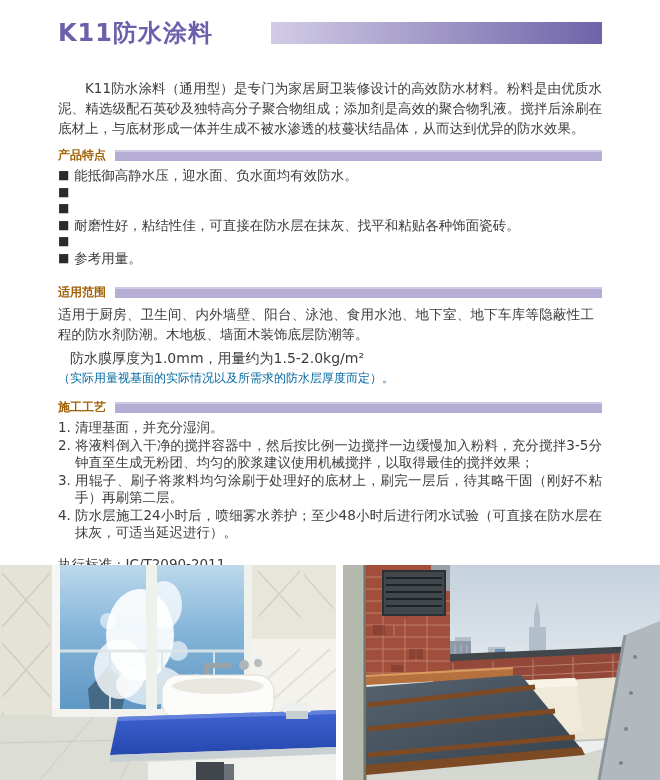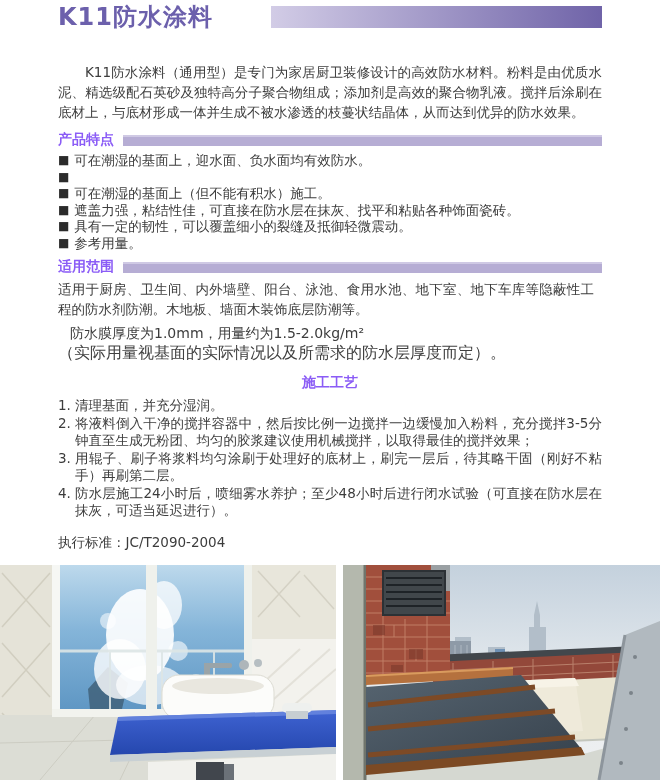--- a/index.html
+++ b/index.html
@@ -7,61 +7,61 @@
     position:relative;
     width:660px;height:780px;
     background:#ffffff;
     font-family:"DejaVu Sans","Liberation Sans",sans-serif;
     color:#3c3c3c;
     overflow:hidden;
   }
   .content{padding:0 58px 0 58px;}
 
   
-  .title-row{display:flex;align-items:center;padding-top:4px;gap:48px;}
+  .title-row{display:flex;align-items:center;padding-top:20px;gap:48px;}
   .doc-title{
     color:#6c60ac;font-size:24px;font-weight:bold;
     letter-spacing:1px;line-height:26px;white-space:nowrap;
   }
   .title-bar{
     flex:1;height:22px;margin-left:10px;
     background:linear-gradient(to right,#d2cce6,#6f63a8);
   }
 
   
   .intro{
     margin:32px 0 0 0;
     font-size:13.5px;line-height:20px;
     text-indent:2em;text-align:justify;
   }
 
   
   .sec-head{display:flex;align-items:center;}
-  .sec-label{font-size:14px;font-weight:600;color:#8b5cf6;white-space:nowrap;}
+  .sec-label{font-size:12px;font-weight:600;color:#a16207;white-space:nowrap;}
   .sec-bar{
     flex:1;height:9px;margin-left:9px;
     background:#b6add4;
     border-top:2px solid #cfc9e4;
   }
   .mt-feat{margin-top:9px;}
-  .mt-scope{margin-top:7px;}
+  .mt-scope{margin-top:18px;}
   .mt-dose{margin-top:13px;}
-  .mt-proc{margin-top:13px;flex-direction:column;}
+  .mt-proc{margin-top:13px;}
 
   
   .feat-list{margin:3px 0 0 0;padding:0;list-style:none;}
   .feat-item{display:flex;font-size:13.5px;line-height:16.5px;}
   .feat-marker{margin-right:5px;color:#2b2b2b;font-size:12px;line-height:16.5px;}
 
   
   .scope-text{margin:3px 8px 0 0;font-size:13.5px;line-height:20px;text-align:justify;}
 
   
   .dose-line{margin:5px 0 0 12px;font-size:14px;line-height:18px;}
-  .dose-note{margin:3px 0 0 0;font-size:16px;line-height:16px;color:#404040;}
+  .dose-note{margin:3px 0 0 0;font-size:12px;line-height:16px;color:#0369a1;}
 
   
   .steps{margin:3px 0 0 0;}
   .step{display:flex;font-size:13.5px;line-height:17.5px;}
   .step-num{flex:0 0 17px;}
   .step-text{flex:1;text-align:justify;}
 
   
   .standard{margin:13px 0 0 0;font-size:13.5px;line-height:18px;}
 
@@ -89,36 +89,34 @@
 
     <p class="intro">K11防水涂料（通用型）是专门为家居厨卫装修设计的高效防水材料。粉料是由优质水泥、精选级配石英砂及独特高分子聚合物组成；添加剂是高效的聚合物乳液。搅拌后涂刷在底材上，与底材形成一体并生成不被水渗透的枝蔓状结晶体，从而达到优异的防水效果。</p>
 
     <div class="sec-head mt-feat">
       <span class="sec-label">产品特点</span>
       <span class="sec-bar"></span>
     </div>
     <ul class="feat-list">
       <li class="feat-item">
           <span class="feat-marker">■</span>
-          <span>可在潮湿的基面上，迎水面、负水面均有效防水。</span>
-        </li>
-      <li class="feat-item">
-          <span class="feat-marker">■</span>
-        </li>
-      <li class="feat-item">
-          <span class="feat-marker">■</span>
-          <span>可在潮湿的基面上（但不能有积水）施工。</span>
-        </li>
-      <li class="feat-item">
-          <span class="feat-marker">■</span>
-          <span>遮盖力强，粘结性佳，可直接在防水层在抹灰、找平和粘贴各种饰面瓷砖。</span>
-        </li>
-      <li class="feat-item">
-          <span class="feat-marker">■</span>
-          <span>具有一定的韧性，可以覆盖细小的裂缝及抵御轻微震动。</span>
+          <span>能抵御高静水压，迎水面、负水面均有效防水。</span>
+        </li>
+      <li class="feat-item">
+          <span class="feat-marker">■</span>
+        </li>
+      <li class="feat-item">
+          <span class="feat-marker">■</span>
+        </li>
+      <li class="feat-item">
+          <span class="feat-marker">■</span>
+          <span>耐磨性好，粘结性佳，可直接在防水层在抹灰、找平和粘贴各种饰面瓷砖。</span>
+        </li>
+      <li class="feat-item">
+          <span class="feat-marker">■</span>
         </li>
       <li class="feat-item">
           <span class="feat-marker">■</span>
           <span>参考用量。</span>
         </li>
     </ul>
 
     <div class="sec-head mt-scope">
       <span class="sec-label">适用范围</span>
       <span class="sec-bar"></span>
@@ -144,21 +142,21 @@
       <div class="step">
         <span class="step-num">3.</span>
         <span class="step-text">用辊子、刷子将浆料均匀涂刷于处理好的底材上，刷完一层后，待其略干固（刚好不粘手）再刷第二层。</span>
       </div>
       <div class="step">
         <span class="step-num">4.</span>
         <span class="step-text">防水层施工24小时后，喷细雾水养护；至少48小时后进行闭水试验（可直接在防水层在抹灰，可适当延迟进行）。</span>
       </div>
     </div>
 
-    <p class="standard">执行标准：JC/T2090-2004</p>
+    <p class="standard">执行标准：JC/T2090-2011</p>
   </div>
 
   <div class="photos">
 
     <svg class="photo photo-left" viewBox="0 0 336 215" preserveAspectRatio="none" xmlns="http://www.w3.org/2000/svg">
       <defs>
         <linearGradient id="sea" x1="0" y1="0" x2="0" y2="1">
           <stop offset="0" stop-color="#bdd9ec"></stop>
           <stop offset="0.45" stop-color="#85b5d9"></stop>
           <stop offset="1" stop-color="#5f97c4"></stop>

